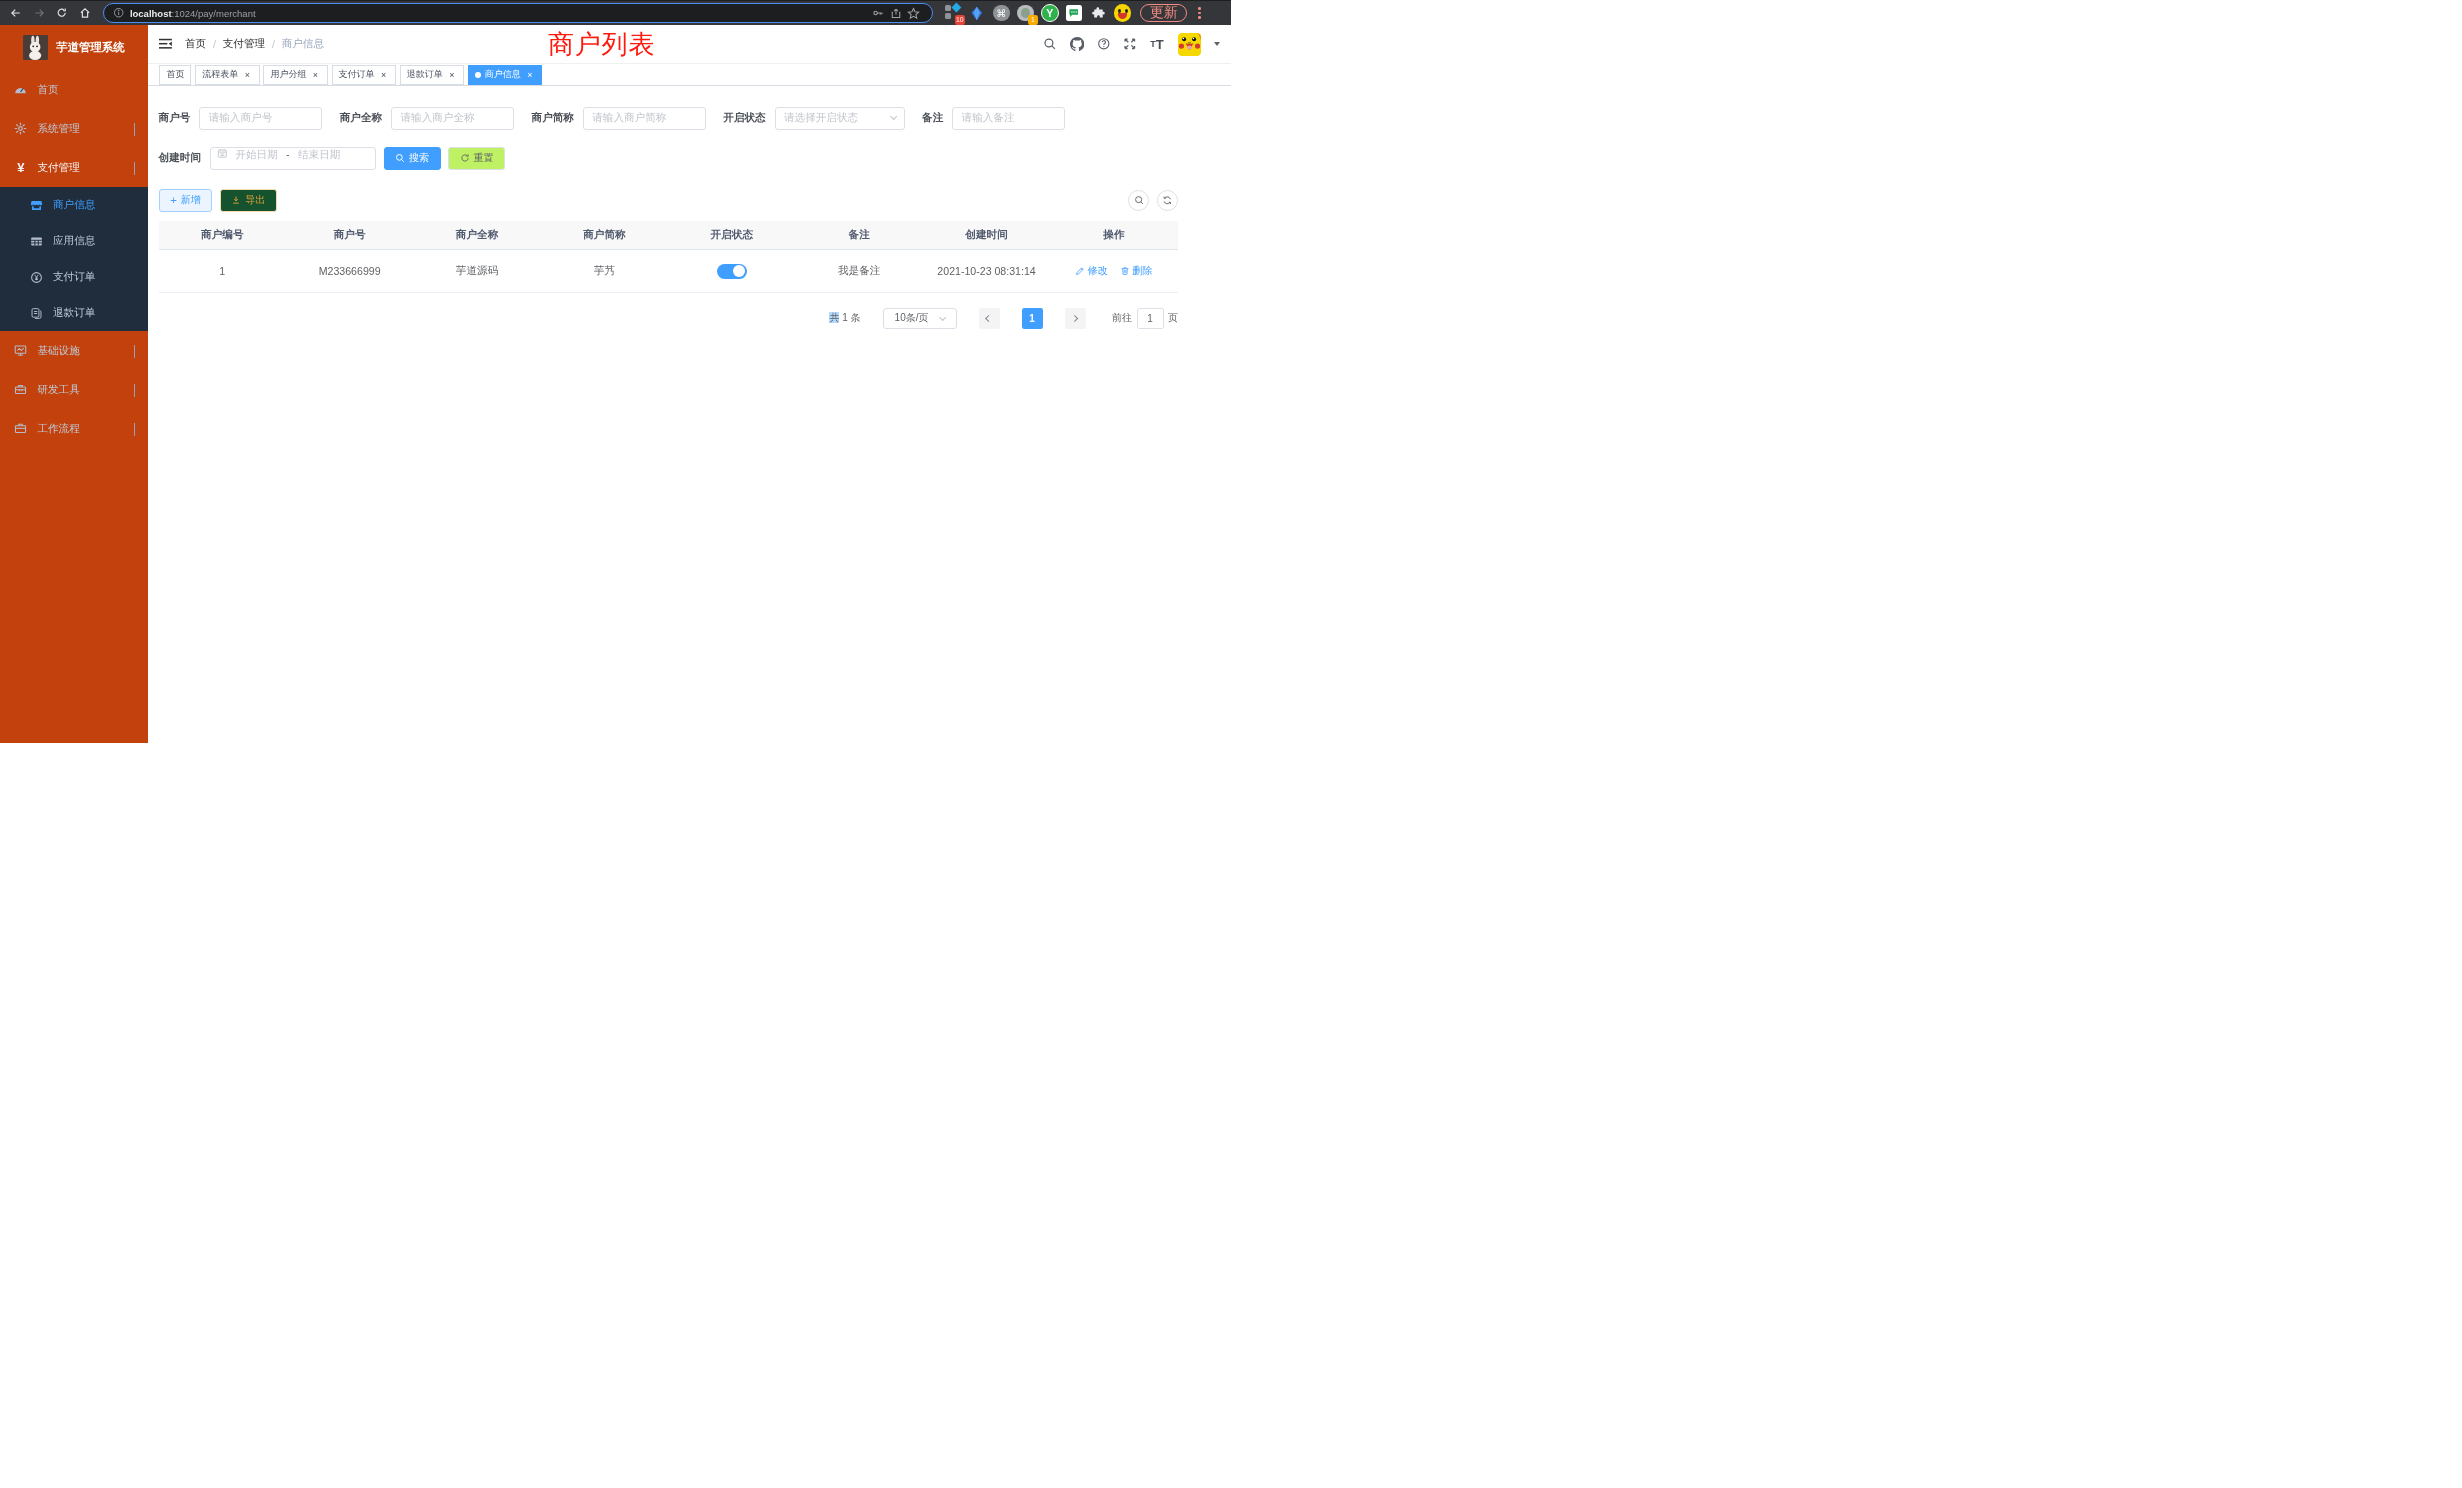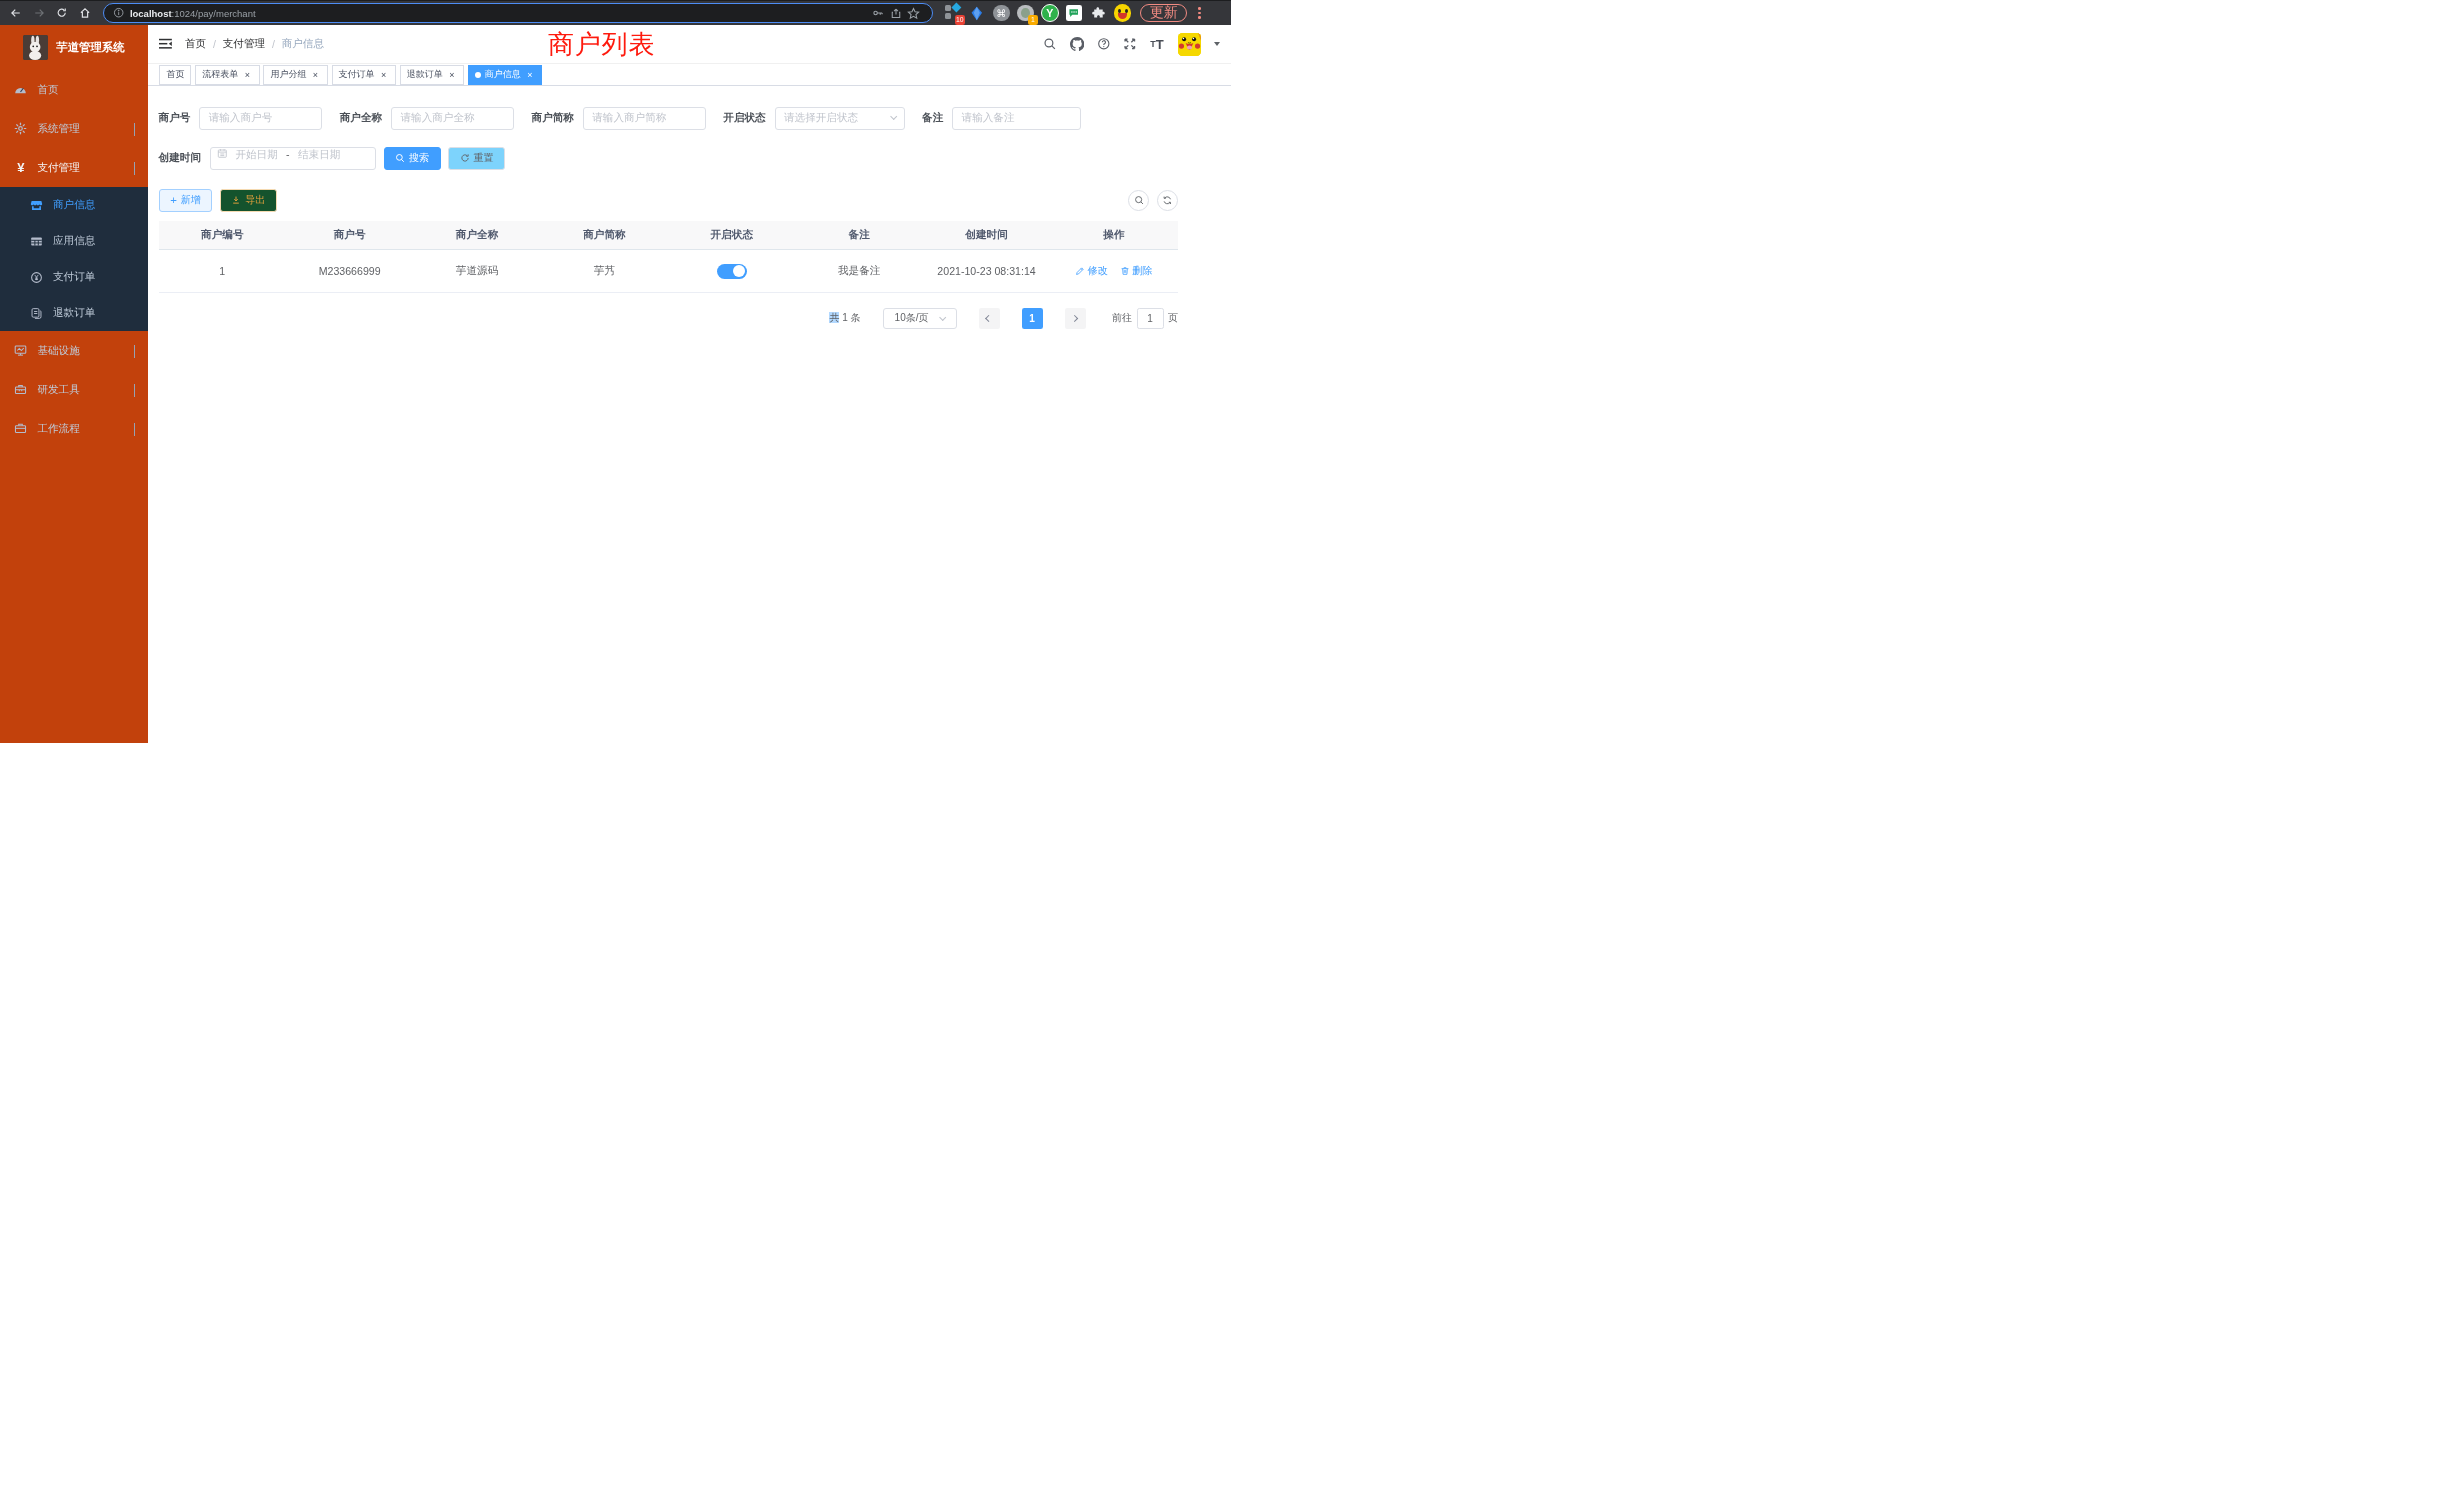--- a/index.html
+++ b/index.html
@@ -102,31 +102,31 @@
   .tag.active .dot { display:block; }
   .tag.active .close { color:#fff; }
 
   
   .content { padding:20.5px 0 0 10.6px; width:1030px; }
   .filter-row { display:flex; align-items:center; margin-bottom:17.4px; }
   .f-item { display:flex; align-items:center; margin-right:17.4px; }
   .f-label { font-size:10.6px; font-weight:bold; color:#4c5158; padding-right:9px; white-space:nowrap; }
   .f-input { height:23px; border:0.8px solid #dcdfe6; border-radius:3px; display:flex; align-items:center;
     padding:0 8.3px; font-size:10.6px; color:#c0c4cc; background:#fff; }
-  .w162{width:123px;} .w172{width:130px;} .w170{width:129px;}
+  .w162{width:123px;} .w172{width:130px;} .w170{width:113px;}
   .f-select { justify-content:space-between; }
   .sel-chev { width:5.3px; height:5.3px; border-right:0.9px solid #c0c4cc; border-bottom:0.9px solid #c0c4cc;
     transform:rotate(45deg) translateY(-1.5px); }
   .date-box { width:166px; height:23px; border:0.8px solid #dcdfe6; border-radius:3px; display:flex;
     align-items:flex-start; padding:0 6px; color:#c0c4cc; font-size:10.6px; }
   .date-box .ph { width:49px; text-align:center; }
   .date-box .dsep { color:#606266; width:13.6px; text-align:center; }
   .btn { height:23px; border-radius:3px; font-size:10px; display:inline-flex; align-items:center;
     justify-content:center; gap:3.8px; padding:0 10.6px; cursor:pointer; border:0.8px solid #dcdfe6;
-    background:#7dd3fc; color:#606266; }
+    background:#bef264; color:#606266; }
   .btn.primary { background:#409eff; border-color:#409eff; color:#fff; }
   .btn.plain-primary { background:#ecf5ff; border-color:#a3d0ff; color:#409eff; }
   .btn.plain-warning { background:#14532d; border-color:#f5dab1; color:#e6a23c; }
   .ml10{margin-left:7.6px;} 
   .toolbar-row { display:flex; align-items:center; margin-bottom:9px; }
   .toolbar-right { margin-left:auto; display:flex; gap:7.6px; }
   .circle-btn { width:21px; height:21px; border-radius:50%; border:0.8px solid #dcdfe6; background:#fff;
     display:flex; align-items:center; justify-content:center; color:#5f6368; cursor:pointer; }
 
   

